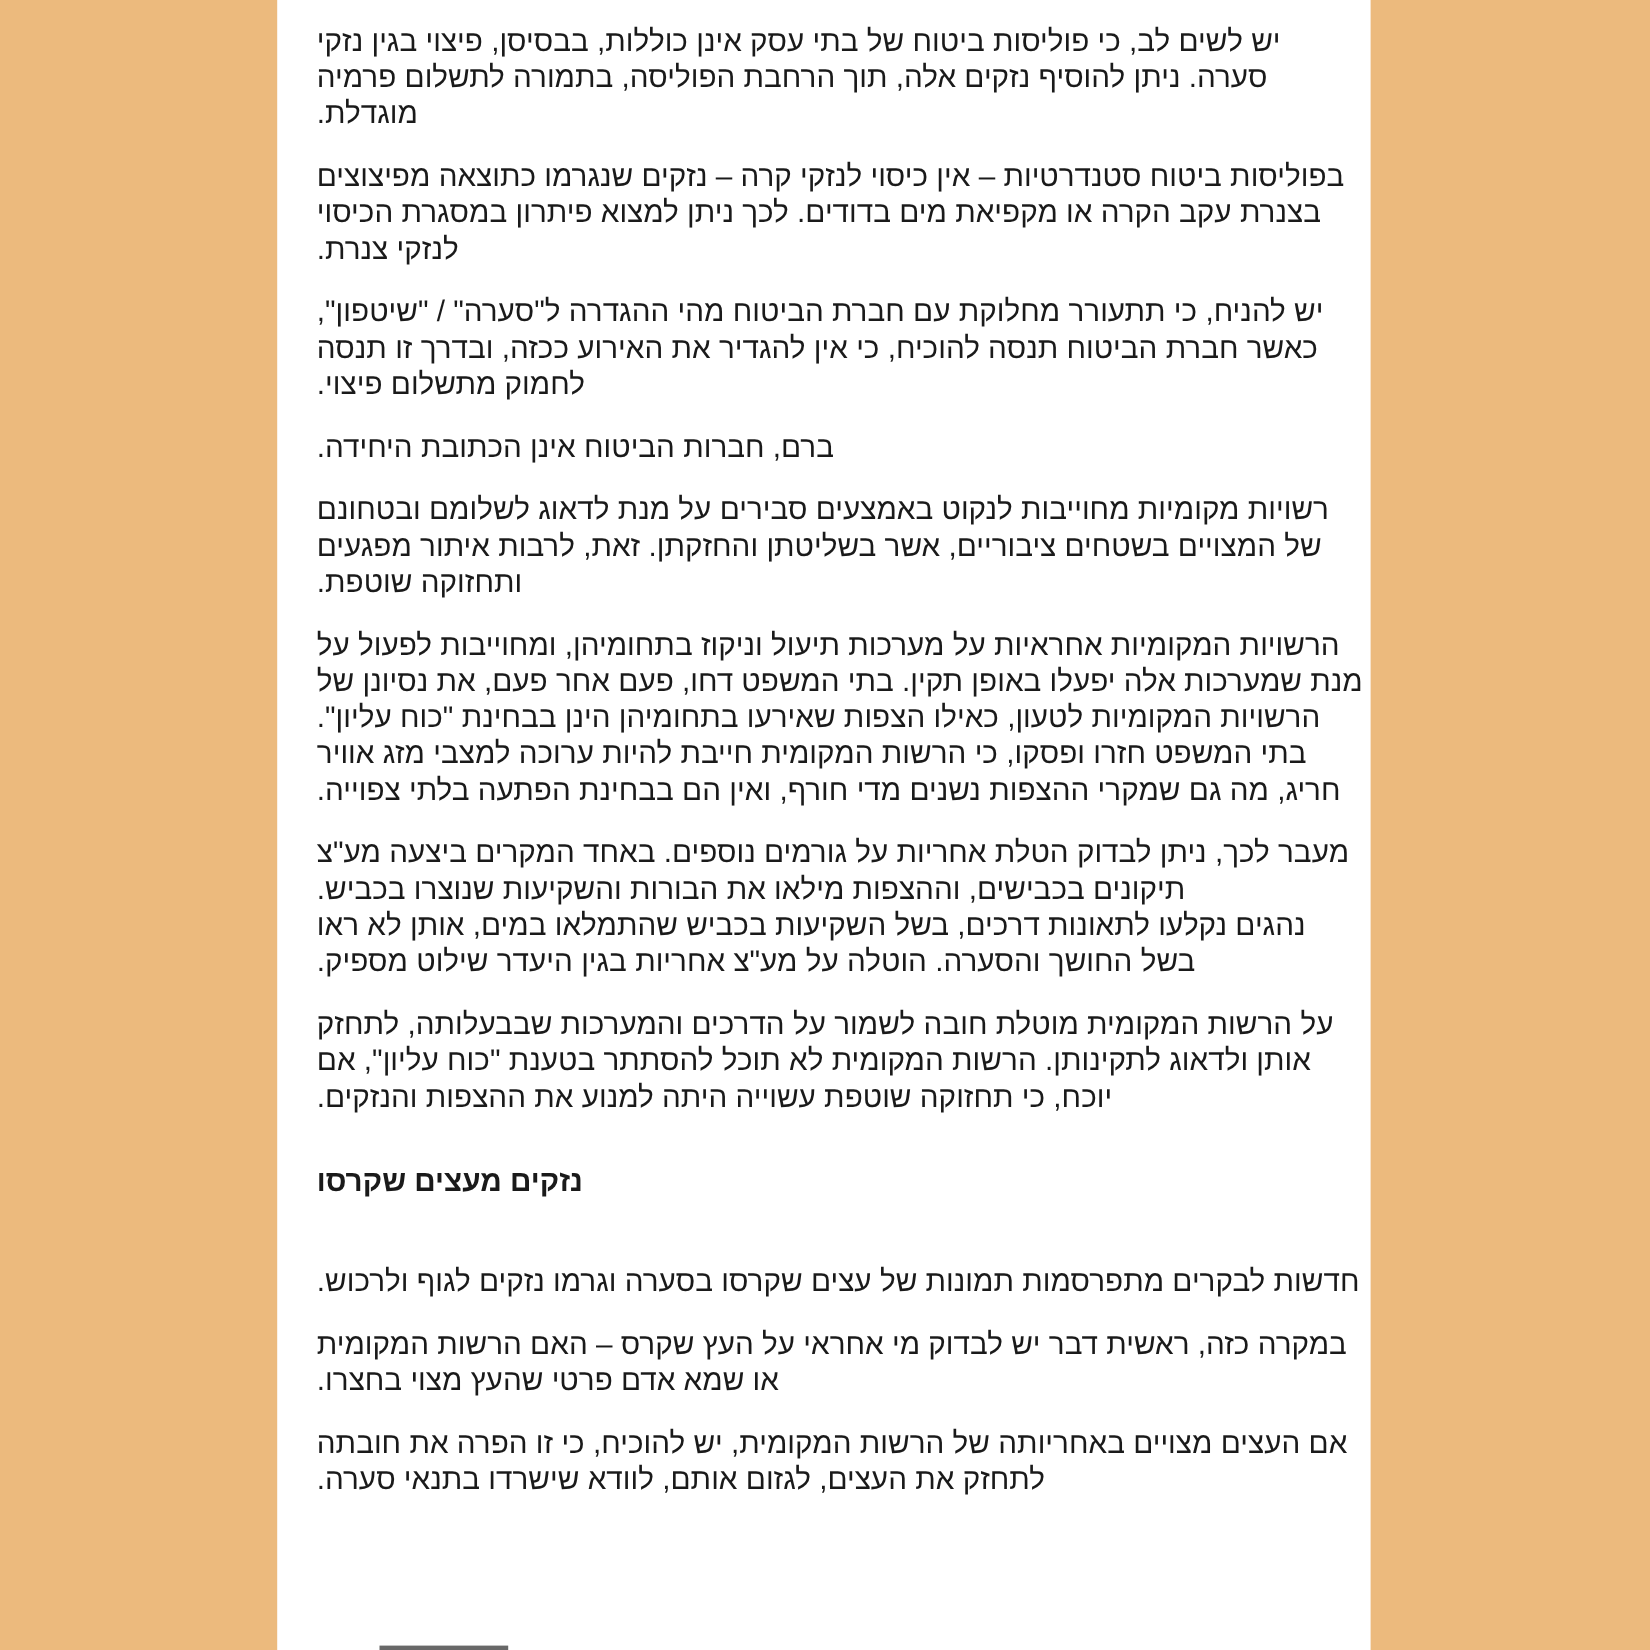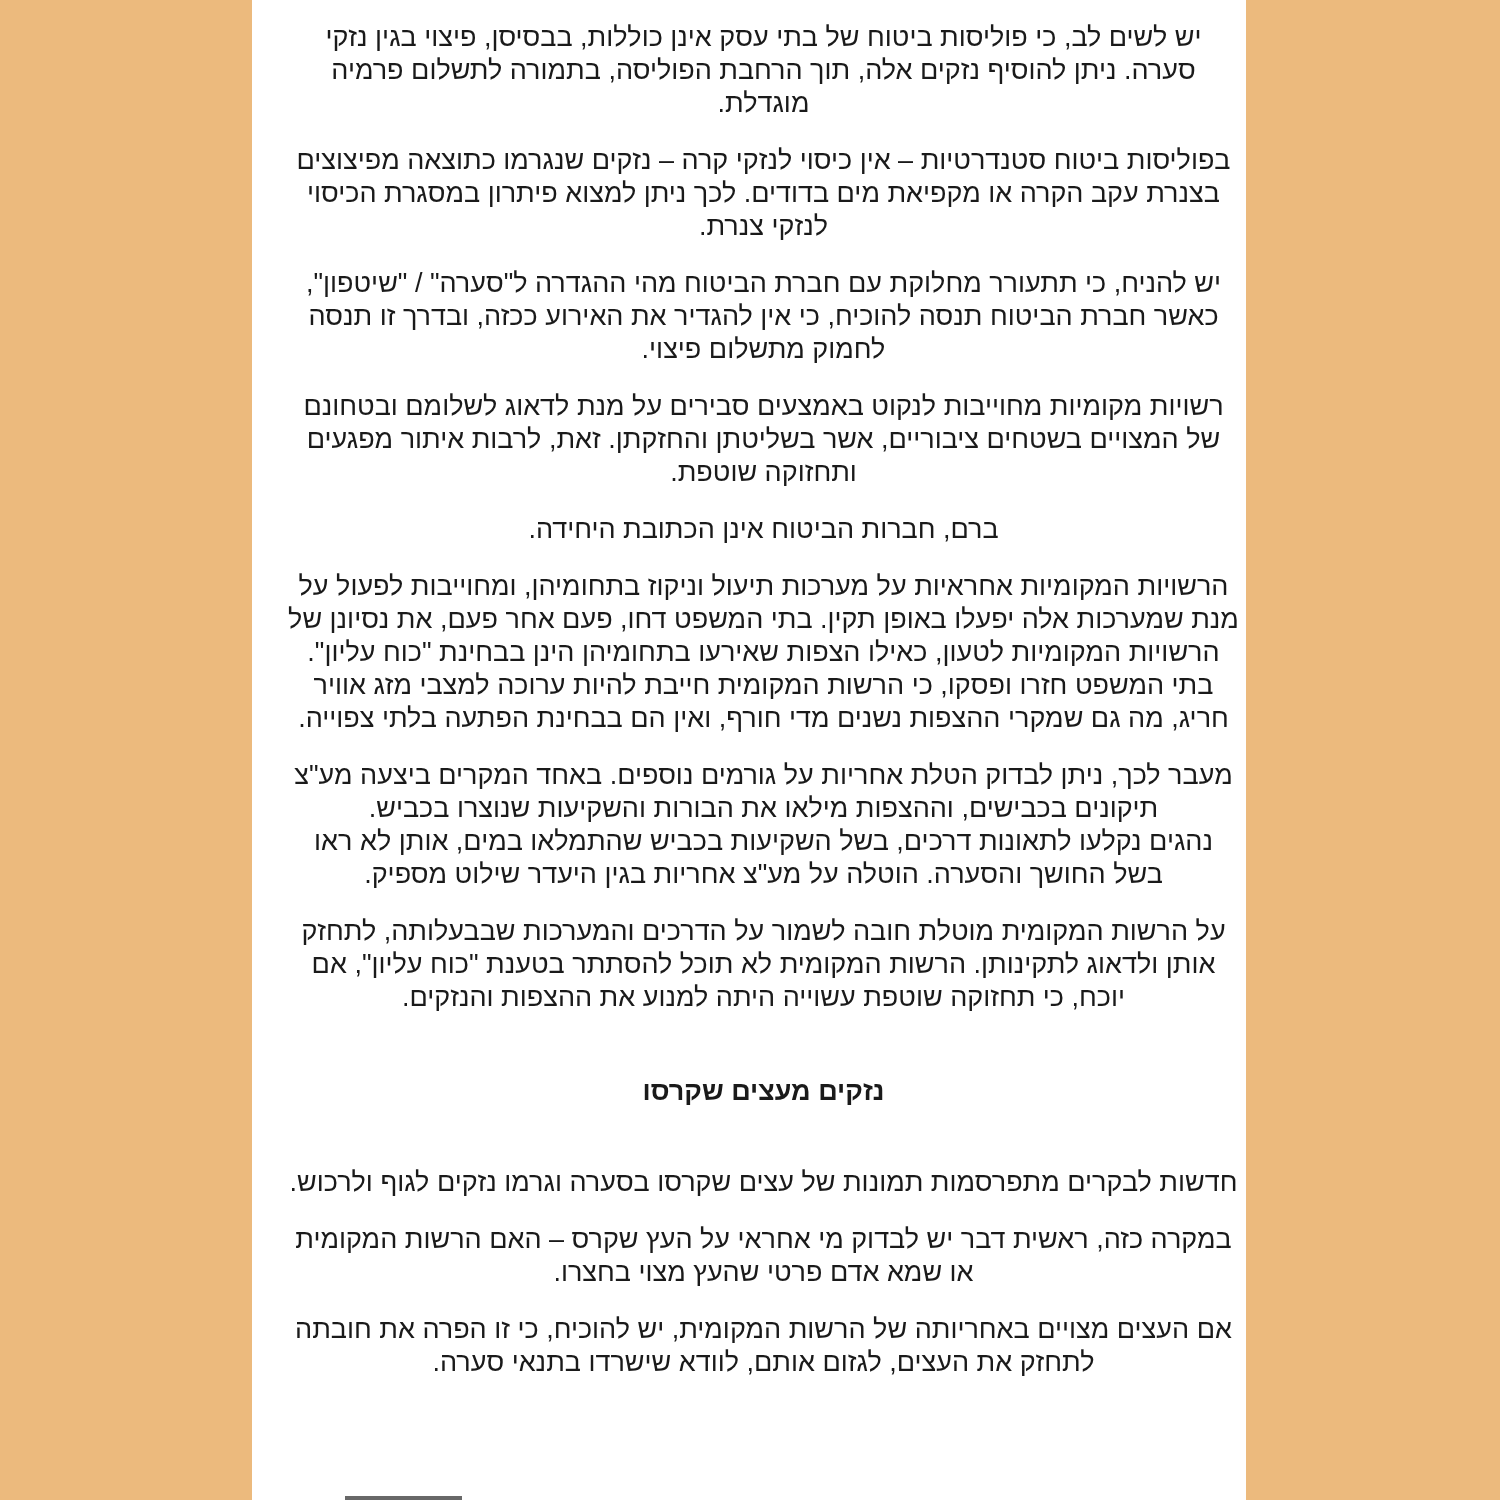--- a/index.html
+++ b/index.html
@@ -25,35 +25,35 @@
   #band-right { right: 0; width: 254px; }
   #content {
     position: absolute;
     left: 252px;
     top: 0;
     width: 994px;
     height: 1500px;
     box-sizing: border-box;
     padding: 21px 7px 0 36px;
     direction: rtl;
-    text-align: center;
+    text-align: left;
     color: #1a1a1a;
     font-size: 27px;
     line-height: 33px;
     overflow: hidden;
   }
   .para {
     margin: 0 0 24px 0;
     white-space: pre-line;
   }
   .heading {
     font-weight: 700;
     font-size: 27px;
     line-height: 33px;
-    margin: 61px 0 58px 0;
+    margin: 44px 0 58px 0;
   }
   #cutoff-fragment {
     position: absolute;
     left: 345px;
     top: 1496px;
     width: 117px;
     height: 4px;
     background: #4d4d4d;
     opacity: 0.85;
   }
@@ -63,22 +63,22 @@
 
 <div id="page">
   <div id="band-left" class="side-band"></div>
   <div id="band-right" class="side-band"></div>
 
   <div id="content">
     <div>
         <p class="para">יש לשים לב, כי פוליסות ביטוח של בתי עסק אינן כוללות, בבסיסן, פיצוי בגין נזקי סערה. ניתן להוסיף נזקים אלה, תוך הרחבת הפוליסה, בתמורה לתשלום פרמיה מוגדלת.</p>
         <p class="para">בפוליסות ביטוח סטנדרטיות – אין כיסוי לנזקי קרה – נזקים שנגרמו כתוצאה מפיצוצים בצנרת עקב הקרה או מקפיאת מים בדודים. לכך ניתן למצוא פיתרון במסגרת הכיסוי לנזקי צנרת.</p>
         <p class="para">יש להניח, כי תתעורר מחלוקת עם חברת הביטוח מהי ההגדרה ל"סערה" / "שיטפון", כאשר חברת הביטוח תנסה להוכיח, כי אין להגדיר את האירוע ככזה, ובדרך זו תנסה לחמוק מתשלום פיצוי.</p>
+        <p class="para">ברם, חברות הביטוח אינן הכתובת היחידה.</p>
         <p class="para">רשויות מקומיות מחוייבות לנקוט באמצעים סבירים על מנת לדאוג לשלומם ובטחונם של המצויים בשטחים ציבוריים, אשר בשליטתן והחזקתן. זאת, לרבות איתור מפגעים ותחזוקה שוטפת.</p>
-        <p class="para">ברם, חברות הביטוח אינן הכתובת היחידה.</p>
         <p class="para">הרשויות המקומיות אחראיות על מערכות תיעול וניקוז בתחומיהן, ומחוייבות לפעול על מנת שמערכות אלה יפעלו באופן תקין. בתי המשפט דחו, פעם אחר פעם, את נסיונן של הרשויות המקומיות לטעון, כאילו הצפות שאירעו בתחומיהן הינן בבחינת "כוח עליון". בתי המשפט חזרו ופסקו, כי הרשות המקומית חייבת להיות ערוכה למצבי מזג אוויר חריג, מה גם שמקרי ההצפות נשנים מדי חורף, ואין הם בבחינת הפתעה בלתי צפוייה.</p>
         <p class="para">מעבר לכך, ניתן לבדוק הטלת אחריות על גורמים נוספים. באחד המקרים ביצעה מע"צ תיקונים בכבישים, וההצפות מילאו את הבורות והשקיעות שנוצרו בכביש.
 נהגים נקלעו לתאונות דרכים, בשל השקיעות בכביש שהתמלאו במים, אותן לא ראו בשל החושך והסערה. הוטלה על מע"צ אחריות בגין היעדר שילוט מספיק.</p>
         <p class="para">על הרשות המקומית מוטלת חובה לשמור על הדרכים והמערכות שבבעלותה, לתחזק אותן ולדאוג לתקינותן. הרשות המקומית לא תוכל להסתתר בטענת "כוח עליון", אם יוכח, כי תחזוקה שוטפת עשוייה היתה למנוע את ההצפות והנזקים.</p>
       </div>
 
     <h2 class="heading">נזקים מעצים שקרסו</h2>
 
     <div>
         <p class="para">חדשות לבקרים מתפרסמות תמונות של עצים שקרסו בסערה וגרמו נזקים לגוף ולרכוש.</p>

